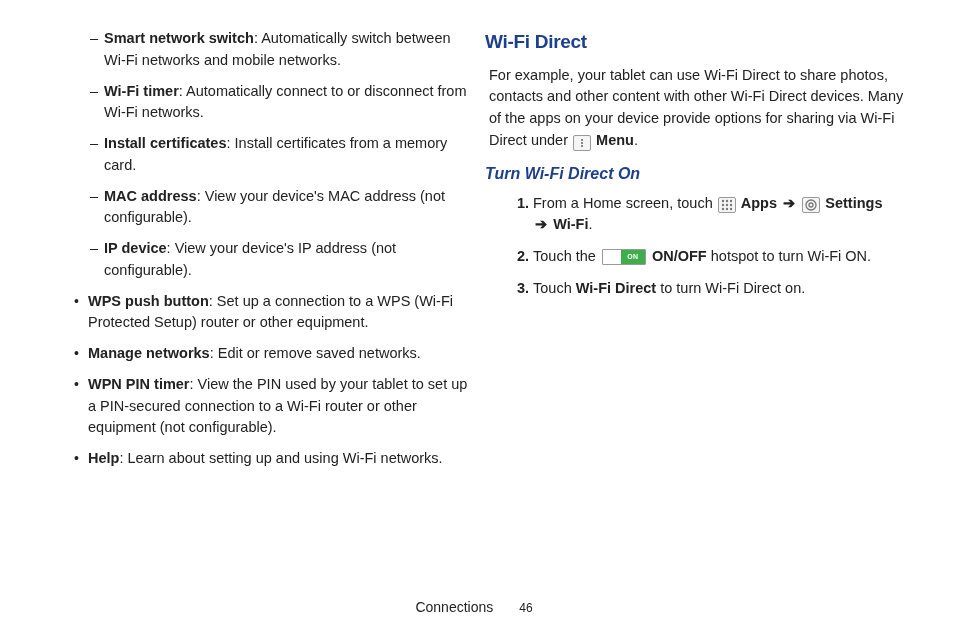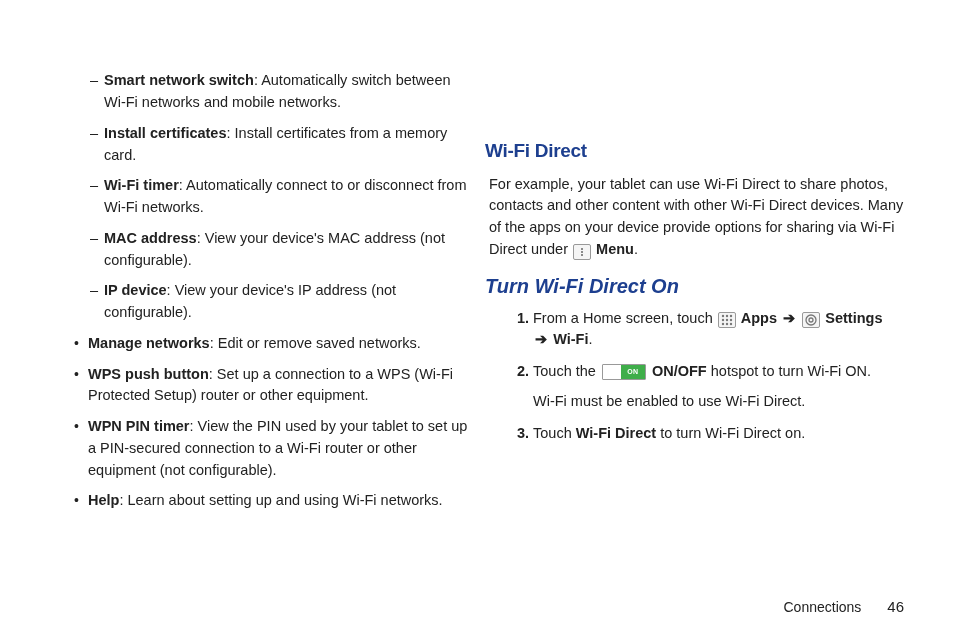--- a/index.html
+++ b/index.html
@@ -11,21 +11,20 @@
       line-height: 1.5;
       color: #222;
       padding: 28px 44px 18px 44px;
       display: flex;
       flex-direction: column;
     }
     .cols {
       display: flex;
       gap: 16px;
       flex: 1;
-      align-items: center;
     }
     .col { width: 50%; }
     .bullet-list { list-style: none; padding-left: 30px; }
     .bullet-list > li { position: relative; margin-bottom: 9px; padding-left: 14px; }
     .bullet-list > li::before { content: "•"; position: absolute; left: 0; top: 0; font-size: 14px; }
     .dash-list { list-style: none; padding-left: 46px; }
     .dash-list > li { position: relative; margin-bottom: 9px; padding-left: 14px; }
     .dash-list > li::before { content: "–"; position: absolute; left: 0; top: 0; }
     .term { font-weight: bold; }
     .h1 {
@@ -33,21 +32,21 @@
       font-weight: 900;
       font-size: 19px;
       font-family: Verdana, Arial, sans-serif;
       margin-bottom: 8px;
       letter-spacing: -0.3px;
     }
     .h2 {
       color: #1d3f8f;
       font-weight: 900;
       font-style: italic;
-      font-size: 20px;
+      font-size: 16px;
       font-family: Verdana, Arial, sans-serif;
       margin-top: 10px;
       margin-bottom: 7px;
     }
     .col-r p { margin-bottom: 10px; padding-left: 4px; }
     .num-list { list-style: none; padding-left: 34px; }
     .num-list > li { position: relative; margin-bottom: 10px; padding-left: 14px; }
     .num-list > li .num { position: absolute; left: -10px; top: 0; font-weight: bold; width: 20px; text-align: right; }
     .icon {
       display: inline-flex;
@@ -84,44 +83,44 @@
       font-weight: bold;
       letter-spacing: 0.5px;
       display: flex;
       align-items: center;
       justify-content: center;
     }
     .arrow { font-weight: bold; margin: 0 2px; }
     .sub { margin-top: 8px; }
     .footer {
       display: flex;
-      justify-content: flex-end;
+      justify-content: center;
       align-items: baseline;
       gap: 26px;
       padding-right: 6px;
       padding-top: 8px;
       font-size: 14px;
     }
-    .footer .pg { font-size: 15px; margin-top: 24px; }
+    .footer .pg { font-size: 12px; margin-top: 24px; }
   </style>
 </head>
 <body>
 
 <div class="cols">
   <div class="col">
     <ul class="dash-list">
       <li><span class="term">Smart network switch</span><span>: Automatically switch between Wi-Fi networks and mobile networks.</span></li>
+      <li><span class="term">Wi-Fi timer</span><span>: Automatically connect to or disconnect from Wi-Fi networks.</span></li>
       <li><span class="term">Install certificates</span><span>: Install certificates from a memory card.</span></li>
-      <li><span class="term">Wi-Fi timer</span><span>: Automatically connect to or disconnect from Wi-Fi networks.</span></li>
       <li><span class="term">MAC address</span><span>: View your device's MAC address (not configurable).</span></li>
       <li><span class="term">IP device</span><span>: View your device's IP address (not configurable).</span></li>
     </ul>
     <ul class="bullet-list">
+      <li><span class="term">WPS push button</span><span>: Set up a connection to a WPS (Wi-Fi Protected Setup) router or other equipment.</span></li>
       <li><span class="term">Manage networks</span><span>: Edit or remove saved networks.</span></li>
-      <li><span class="term">WPS push button</span><span>: Set up a connection to a WPS (Wi-Fi Protected Setup) router or other equipment.</span></li>
       <li><span class="term">WPN PIN timer</span><span>: View the PIN used by your tablet to set up a PIN-secured connection to a Wi-Fi router or other equipment (not configurable).</span></li>
       <li><span class="term">Help</span><span>: Learn about setting up and using Wi-Fi networks.</span></li>
     </ul>
   </div>
 
   <div class="col col-r">
     <div class="h1">Wi-Fi Direct</div>
     <p>
       <span>For example, your tablet can use Wi-Fi Direct to share photos, contacts and other content with other Wi-Fi Direct devices. Many of the apps on your device provide options for sharing via Wi-Fi Direct under </span>
       <span class="icon">
@@ -169,21 +168,20 @@
       <li>
         <span class="num">2.</span>
         <span>Touch the </span>
         <span class="on-btn">
           <span class="track">
               <span class="white"></span>
               <span class="green">ON</span>
             </span>
         </span>
         <span class="term">ON/OFF</span><span> hotspot to turn Wi-Fi ON.</span>
-        <div class="sub">Wi-Fi must be enabled to use Wi-Fi Direct.</div>
       </li>
       <li>
         <span class="num">3.</span>
         <span>Touch </span><span class="term">Wi-Fi Direct</span><span> to turn Wi-Fi Direct on.</span>
       </li>
     </ol>
   </div>
 </div>
 
 <div class="footer">

